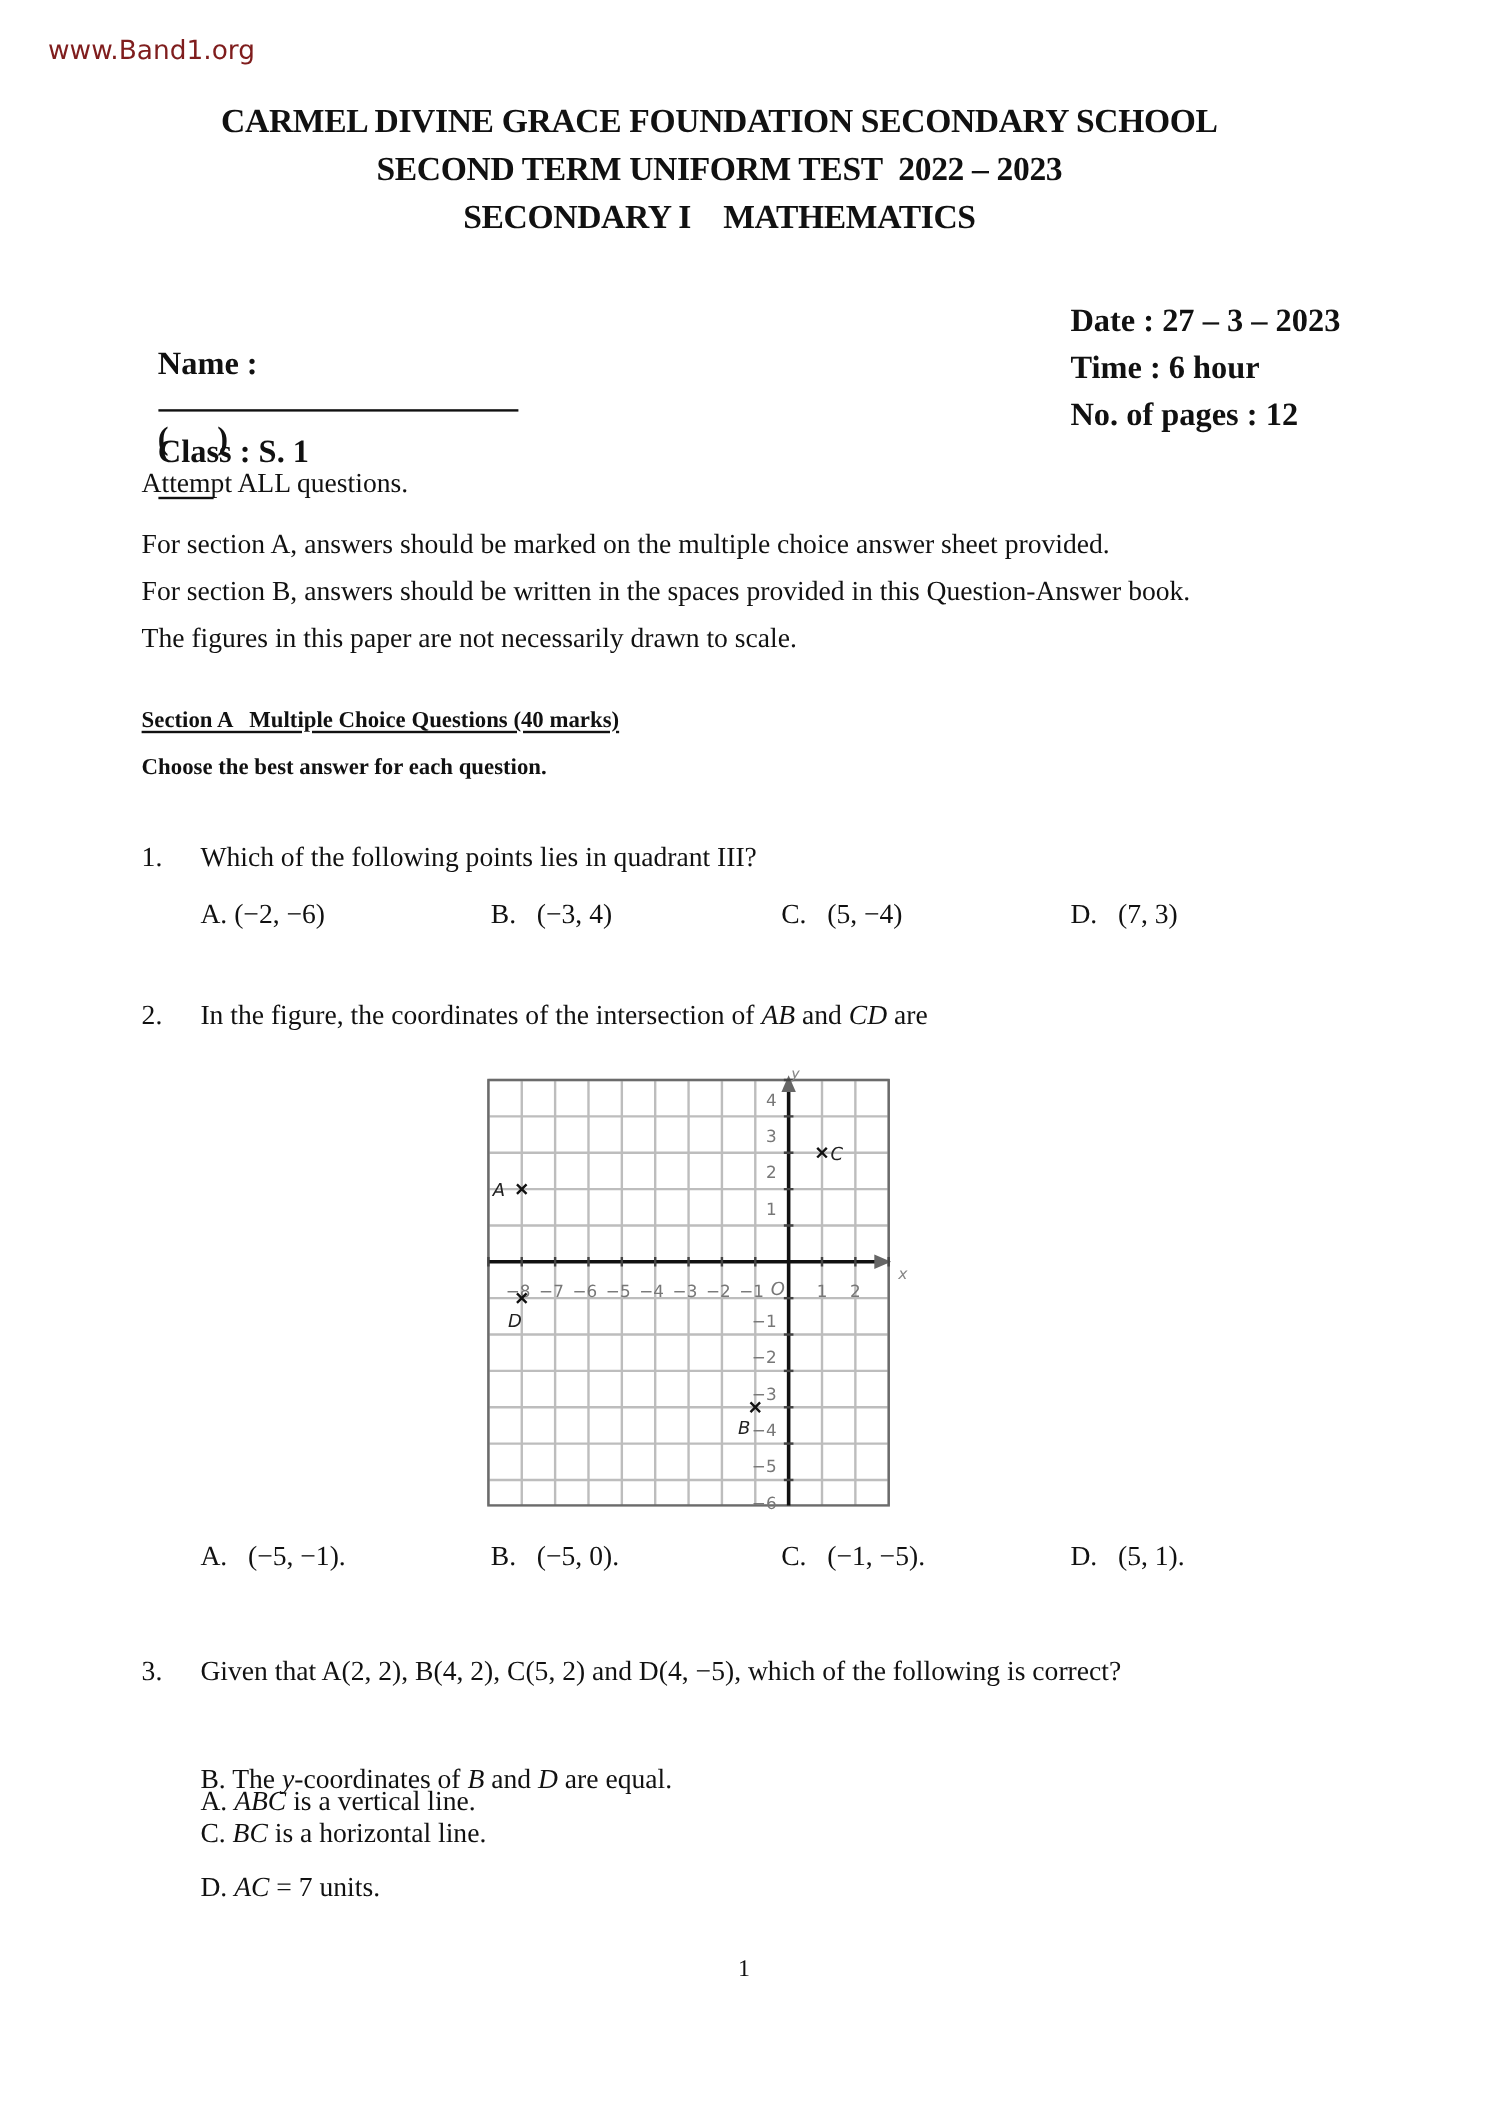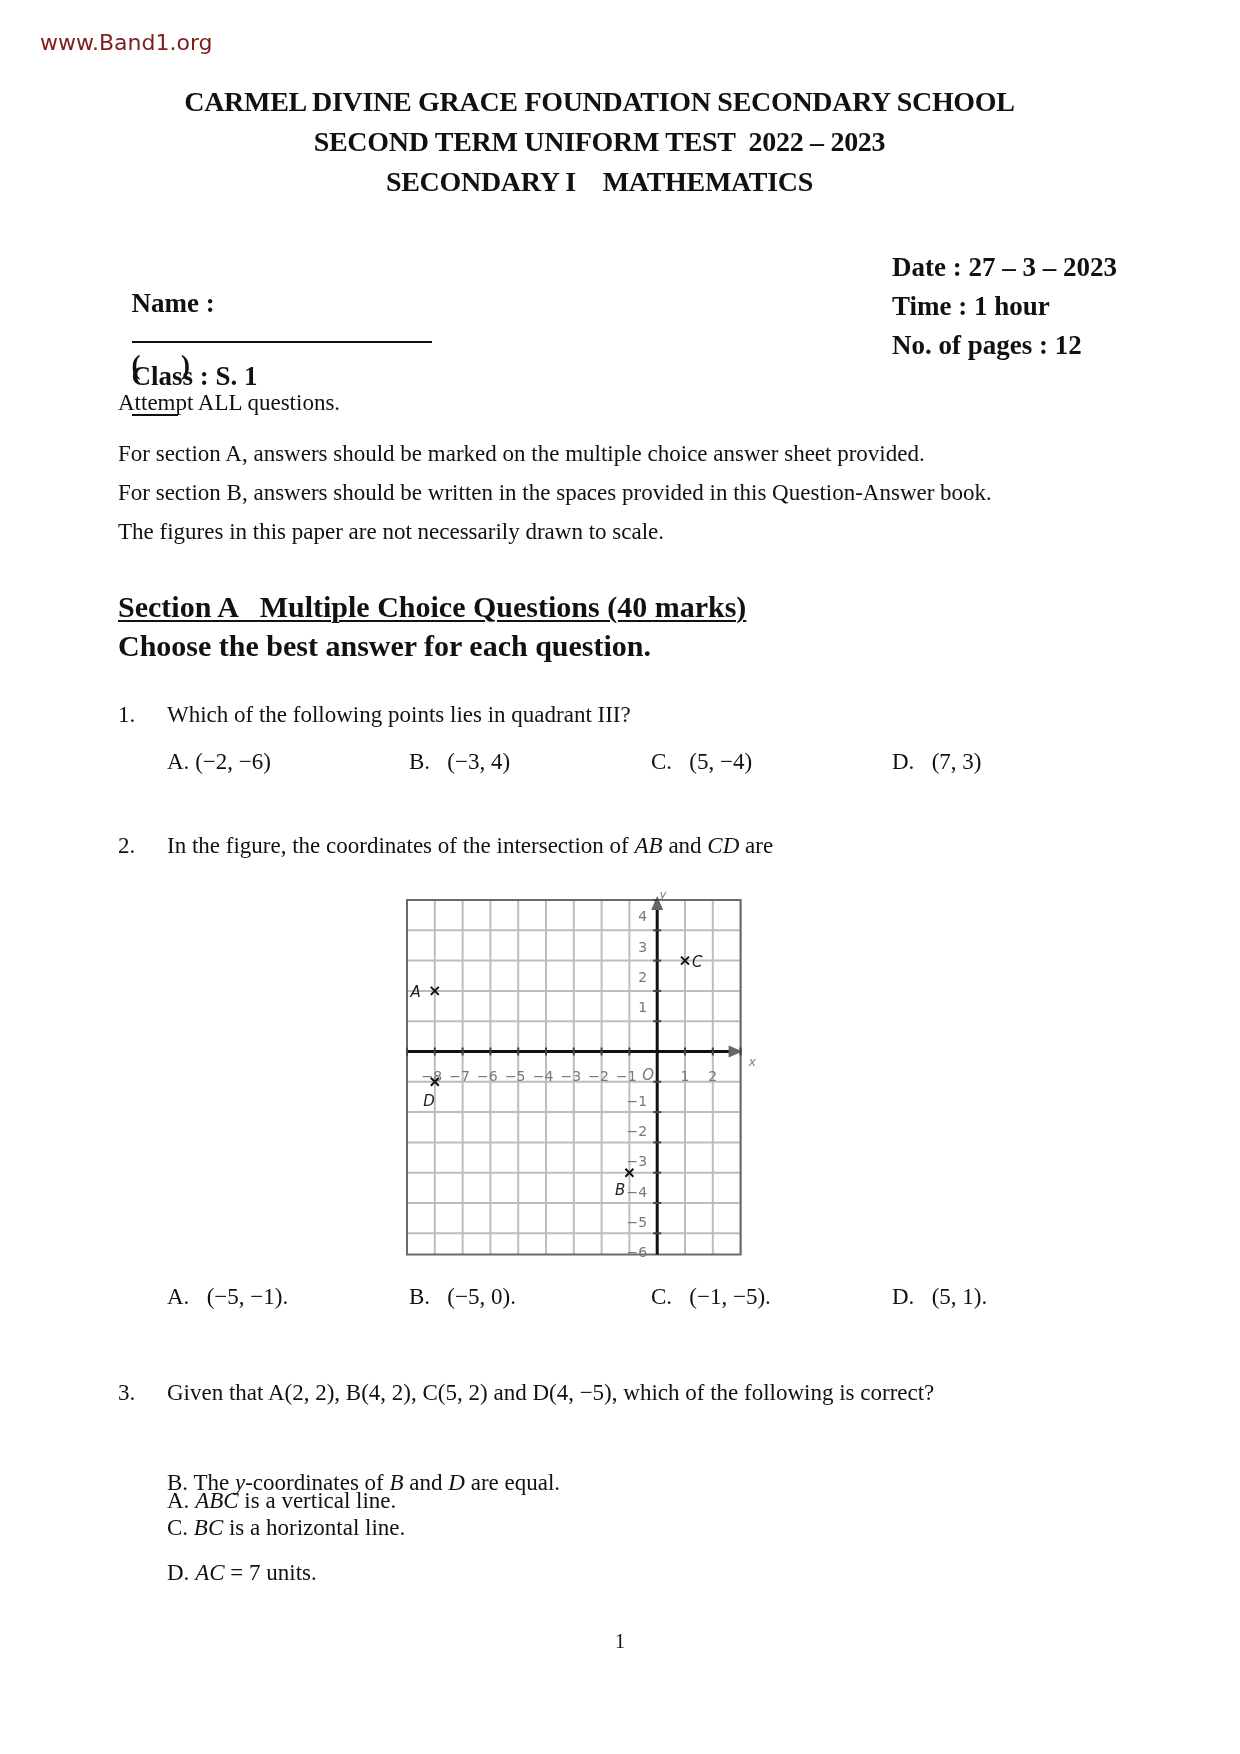--- a/index.html
+++ b/index.html
@@ -3,21 +3,21 @@
 <meta charset="utf-8">
 <style>
   html, body { margin: 0; padding: 0; background: #ffffff; }
   body { width: 1240px; height: 1754px; position: relative; overflow: hidden;
          font-family: "Liberation Serif", "DejaVu Serif", serif; color: #111; }
   .abs { position: absolute; }
   .watermark { left: 40px; top: 30px; font-family: "DejaVu Sans", "Liberation Sans", sans-serif; font-size: 22px; color: #7f1d1d; }
   .hdr { left: 0; width: 1199px; text-align: center; font-weight: bold; font-size: 28px; letter-spacing: -0.3px; }
   .meta { font-weight: bold; font-size: 27px; }
   .instr { left: 118px; font-size: 23px; }
-  .sec { left: 118px; font-weight: bold; font-size: 30px; }
+  .sec { left: 118px; font-weight: bold; font-size: 19px; }
   .u { text-decoration: underline; text-decoration-thickness: 2px; text-underline-offset: 3px; }
   .qnum { left: 118px; font-size: 23px; }
   .qtext { left: 167px; font-size: 23px; }
   .opt { font-size: 23px; white-space: pre; text-align: right; }
   .blank { display: inline-block; border-bottom: 2px solid #111; vertical-align: baseline; }
   i { font-style: italic; }
   #graph { left: 400px; top: 892px; }
   .pageno { left: 0; width: 1240px; text-align: center; top: 1630px; font-size: 20px; }
 </style>
 </head>
@@ -32,21 +32,21 @@
 <div class="abs meta" style="left:118px; top:257px; white-space:pre">
   <span>Name :</span>
   <span class="blank" style="width:300px"></span>
   <span>(      )</span>
 </div>
 <div class="abs meta" style="left:118px; top:330px; white-space:pre">
   <span>Class : S. 1</span>
   <span class="blank" style="width:46px"></span>
 </div>
 <div class="abs meta" style="left:892px; top:252px">Date : 27 – 3 – 2023</div>
-<div class="abs meta" style="left:892px; top:291px">Time : 1 hour</div>
+<div class="abs meta" style="left:892px; top:291px">Time : 6 hour</div>
 <div class="abs meta" style="left:892px; top:330px">No. of pages : 12</div>
 
 <div class="abs instr" style="top:390px">Attempt ALL questions.</div>
 <div class="abs instr" style="top:441px">For section A, answers should be marked on the multiple choice answer sheet provided.</div>
 <div class="abs instr" style="top:480px">For section B, answers should be written in the spaces provided in this Question-Answer book.</div>
 <div class="abs instr" style="top:519px">The figures in this paper are not necessarily drawn to scale.</div>
 
 <div class="abs sec u" style="top:590px; white-space:pre">Section A   Multiple Choice Questions (40 marks)</div>
 <div class="abs sec" style="top:629px">Choose the best answer for each question.</div>
 

